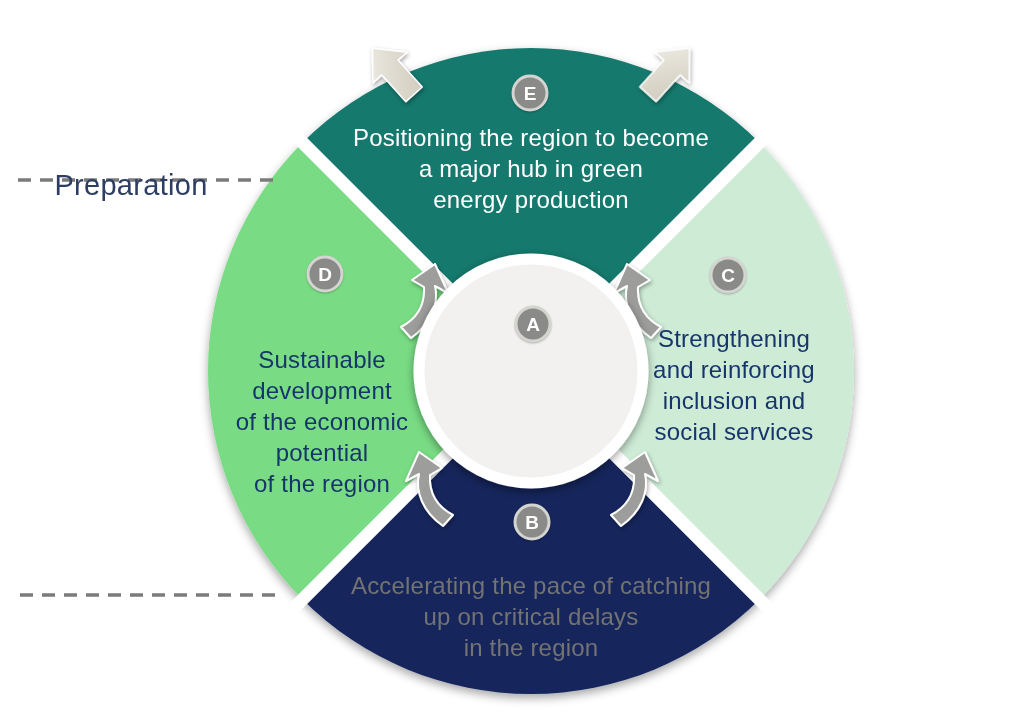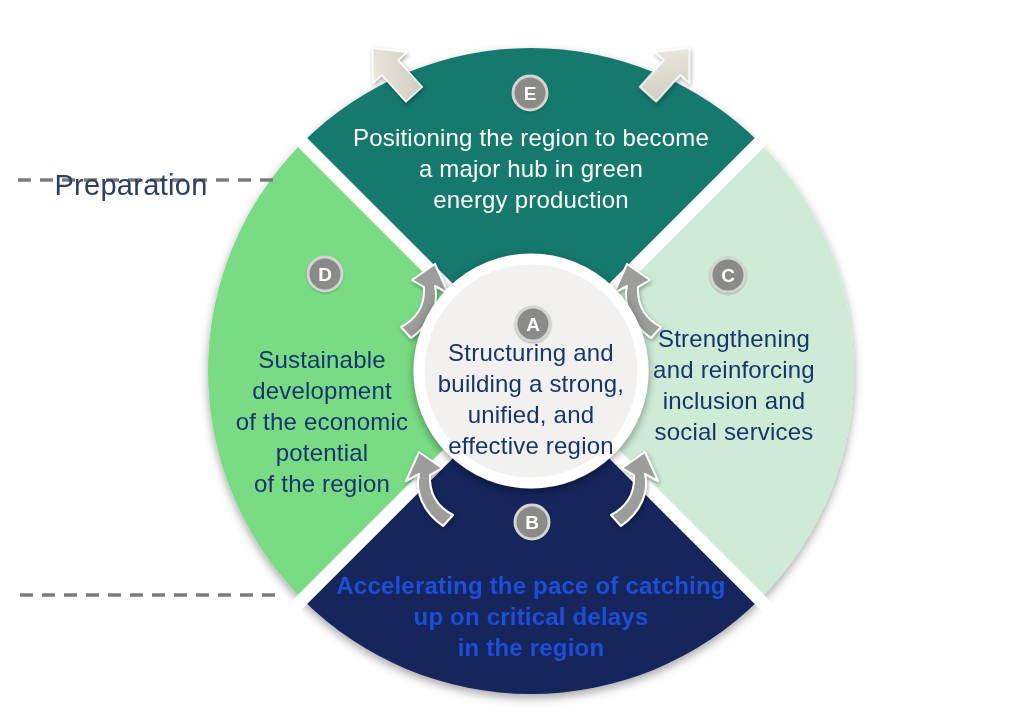--- a/index.html
+++ b/index.html
@@ -8,21 +8,21 @@
     font-family:"Liberation Sans",sans-serif;
   }
   .canvas svg{position:absolute;left:0;top:0;}
   .seg-text{
     position:absolute;transform:translate(-50%,-50%);
     text-align:center;white-space:pre-line;width:max-content;
     font-size:24px;line-height:31px;font-weight:400;letter-spacing:.2px;
   }
   .txt-navy{color:#16356B;}
   .txt-white{color:#FFFFFF;}
-  .txt-ice{color:#1d4ed8;font-weight:bold;}
+  .txt-ice{color:#737373;}
   .badge{
     position:absolute;transform:translate(-50%,-50%);
     width:31px;height:31px;border-radius:50%;
     background:#8A8A88;border:3px solid #D4D4D1;
     color:#fff;font-weight:bold;font-size:19px;
     display:flex;align-items:center;justify-content:center;
     box-shadow:0 1px 2px rgba(0,0,0,.25);
   }
   .phase-label{
     position:absolute;transform:translate(-50%,-50%);
@@ -96,24 +96,20 @@
 inclusion and
 social services</div>
   <div class="seg-text txt-ice" style="left:531px;top:616px;">Accelerating the pace of catching
 up on critical delays
 in the region</div>
   <div class="seg-text txt-navy" style="left:322px;top:390px;margin-top:31px;">Sustainable
 development
 of the economic
 potential
 of the region</div>
-  <div class="seg-text txt-navy" style="left:531px;top:399px;">Structuring and
-building a strong,
-unified, and
-effective region</div>
 
   <div class="badge" style="left:530px;top:93px;">E</div>
   <div class="badge" style="left:728px;top:275px;">C</div>
   <div class="badge" style="left:532px;top:522px;">B</div>
   <div class="badge" style="left:325px;top:274px;">D</div>
   <div class="badge" style="left:533px;top:324px;">A</div>
 
 </div>
 
 </body></html>

